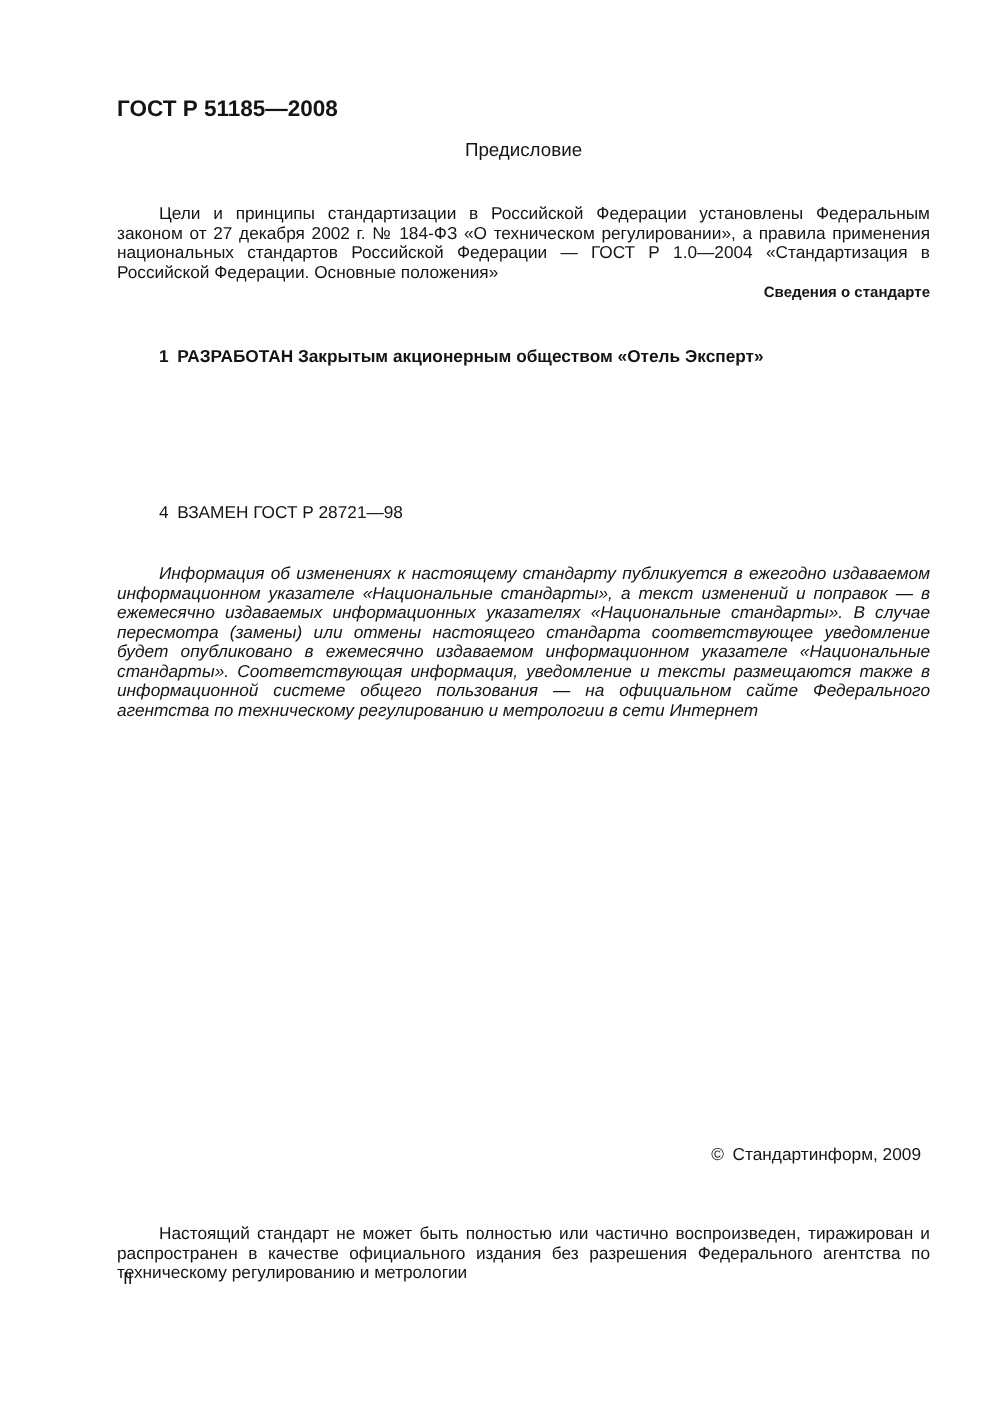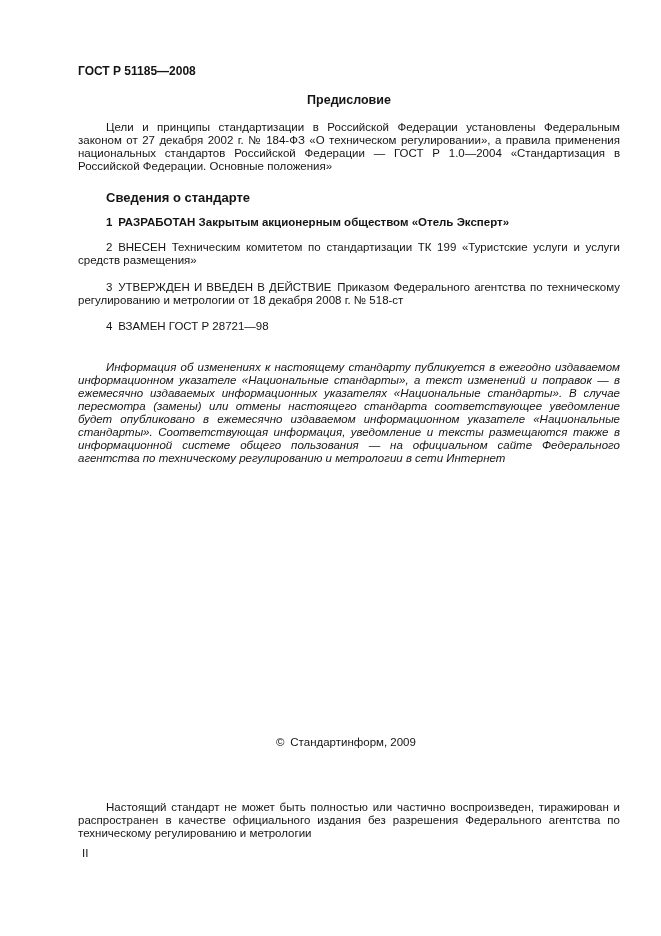--- a/index.html
+++ b/index.html
@@ -15,51 +15,53 @@
     font-family: "Liberation Sans", sans-serif;
     color: #141414;
     overflow: hidden;
   }
   .abs { position: absolute; }
   .cw { width: 542px; }
   .body-text {
     font-size: 11.5px;
     line-height: 13px;
     text-align: justify;
+    margin-top: 16px;
   }
   .indent { text-indent: 28px; }
   .italic { font-style: italic; }
   .doc-number {
     left: 78px; top: 64px;
-    font-size: 12px;
+    font-size: 15px;
     font-weight: bold;
   }
   .page-title {
     left: 78px; top: 93px;
     text-align: center;
     font-size: 12.5px;
-    font-weight: bold;
+    font-weight: normal;
   }
   .intro { left: 78px; top: 121px; }
   .info-heading {
     left: 78px; top: 190px;
-    font-size: 13px;
+    font-size: 10px;
     font-weight: bold;
     text-indent: 28px;
     width: 542px;
+    text-align: right;
   }
   .item-1 { left: 78px; top: 216px; font-weight: bold; }
   .item-2 { left: 78px; top: 241px; }
   .item-3 { left: 78px; top: 281px; }
   .item-4 { left: 78px; top: 320px; }
   .notice { left: 78px; top: 361px; }
   .copyright {
-    left: 78px; top: 736px;
+    left: 78px; top: 764px;
     width: 536px;
-    text-align: center;
+    text-align: right;
     font-size: 11.5px;
     line-height: 13px;
   }
   .restriction { left: 78px; top: 801px; }
   .page-number {
     left: 82px; top: 847px;
     font-size: 11.5px;
   }
 </style>
 </head>
@@ -70,23 +72,21 @@
   <div class="abs doc-number">ГОСТ Р 51185—2008</div>
 
   <div class="abs cw page-title">Предисловие</div>
 
   <div class="abs cw body-text indent intro">Цели и принципы стандартизации в Российской Федерации установлены Федеральным законом от 27 декабря 2002 г. № 184-ФЗ «О техническом регулировании», а правила применения национальных стандартов Российской Федерации — ГОСТ Р 1.0—2004 «Стандартизация в Российской Федерации. Основные положения»</div>
 
   <div class="abs info-heading">Сведения о стандарте</div>
 
   <div class="abs cw body-text indent item-1">1 РАЗРАБОТАН Закрытым акционерным обществом «Отель Эксперт»</div>
 
-  <div class="abs cw body-text indent item-2">2 ВНЕСЕН Техническим комитетом по стандартизации ТК 199 «Туристские услуги и услуги средств размещения»</div>
 
-  <div class="abs cw body-text indent item-3">3 УТВЕРЖДЕН И ВВЕДЕН В ДЕЙСТВИЕ Приказом Федерального агентства по техническому регулированию и метрологии от 18 декабря 2008 г. № 518-ст</div>
 
   <div class="abs cw body-text indent item-4">4 ВЗАМЕН ГОСТ Р 28721—98</div>
 
   <div class="abs cw body-text indent italic notice">Информация об изменениях к настоящему стандарту публикуется в ежегодно издаваемом информационном указателе «Национальные стандарты», а текст изменений и поправок — в ежемесячно издаваемых информационных указателях «Национальные стандарты». В случае пересмотра (замены) или отмены настоящего стандарта соответствующее уведомление будет опубликовано в ежемесячно издаваемом информационном указателе «Национальные стандарты». Соответствующая информация, уведомление и тексты размещаются также в информационной системе общего пользования — на официальном сайте Федерального агентства по техническому регулированию и метрологии в сети Интернет</div>
 
   <div class="abs copyright">© Стандартинформ, 2009</div>
 
   <div class="abs cw body-text indent restriction">Настоящий стандарт не может быть полностью или частично воспроизведен, тиражирован и распространен в качестве официального издания без разрешения Федерального агентства по техническому регулированию и метрологии</div>
 
   <div class="abs page-number">II</div>

